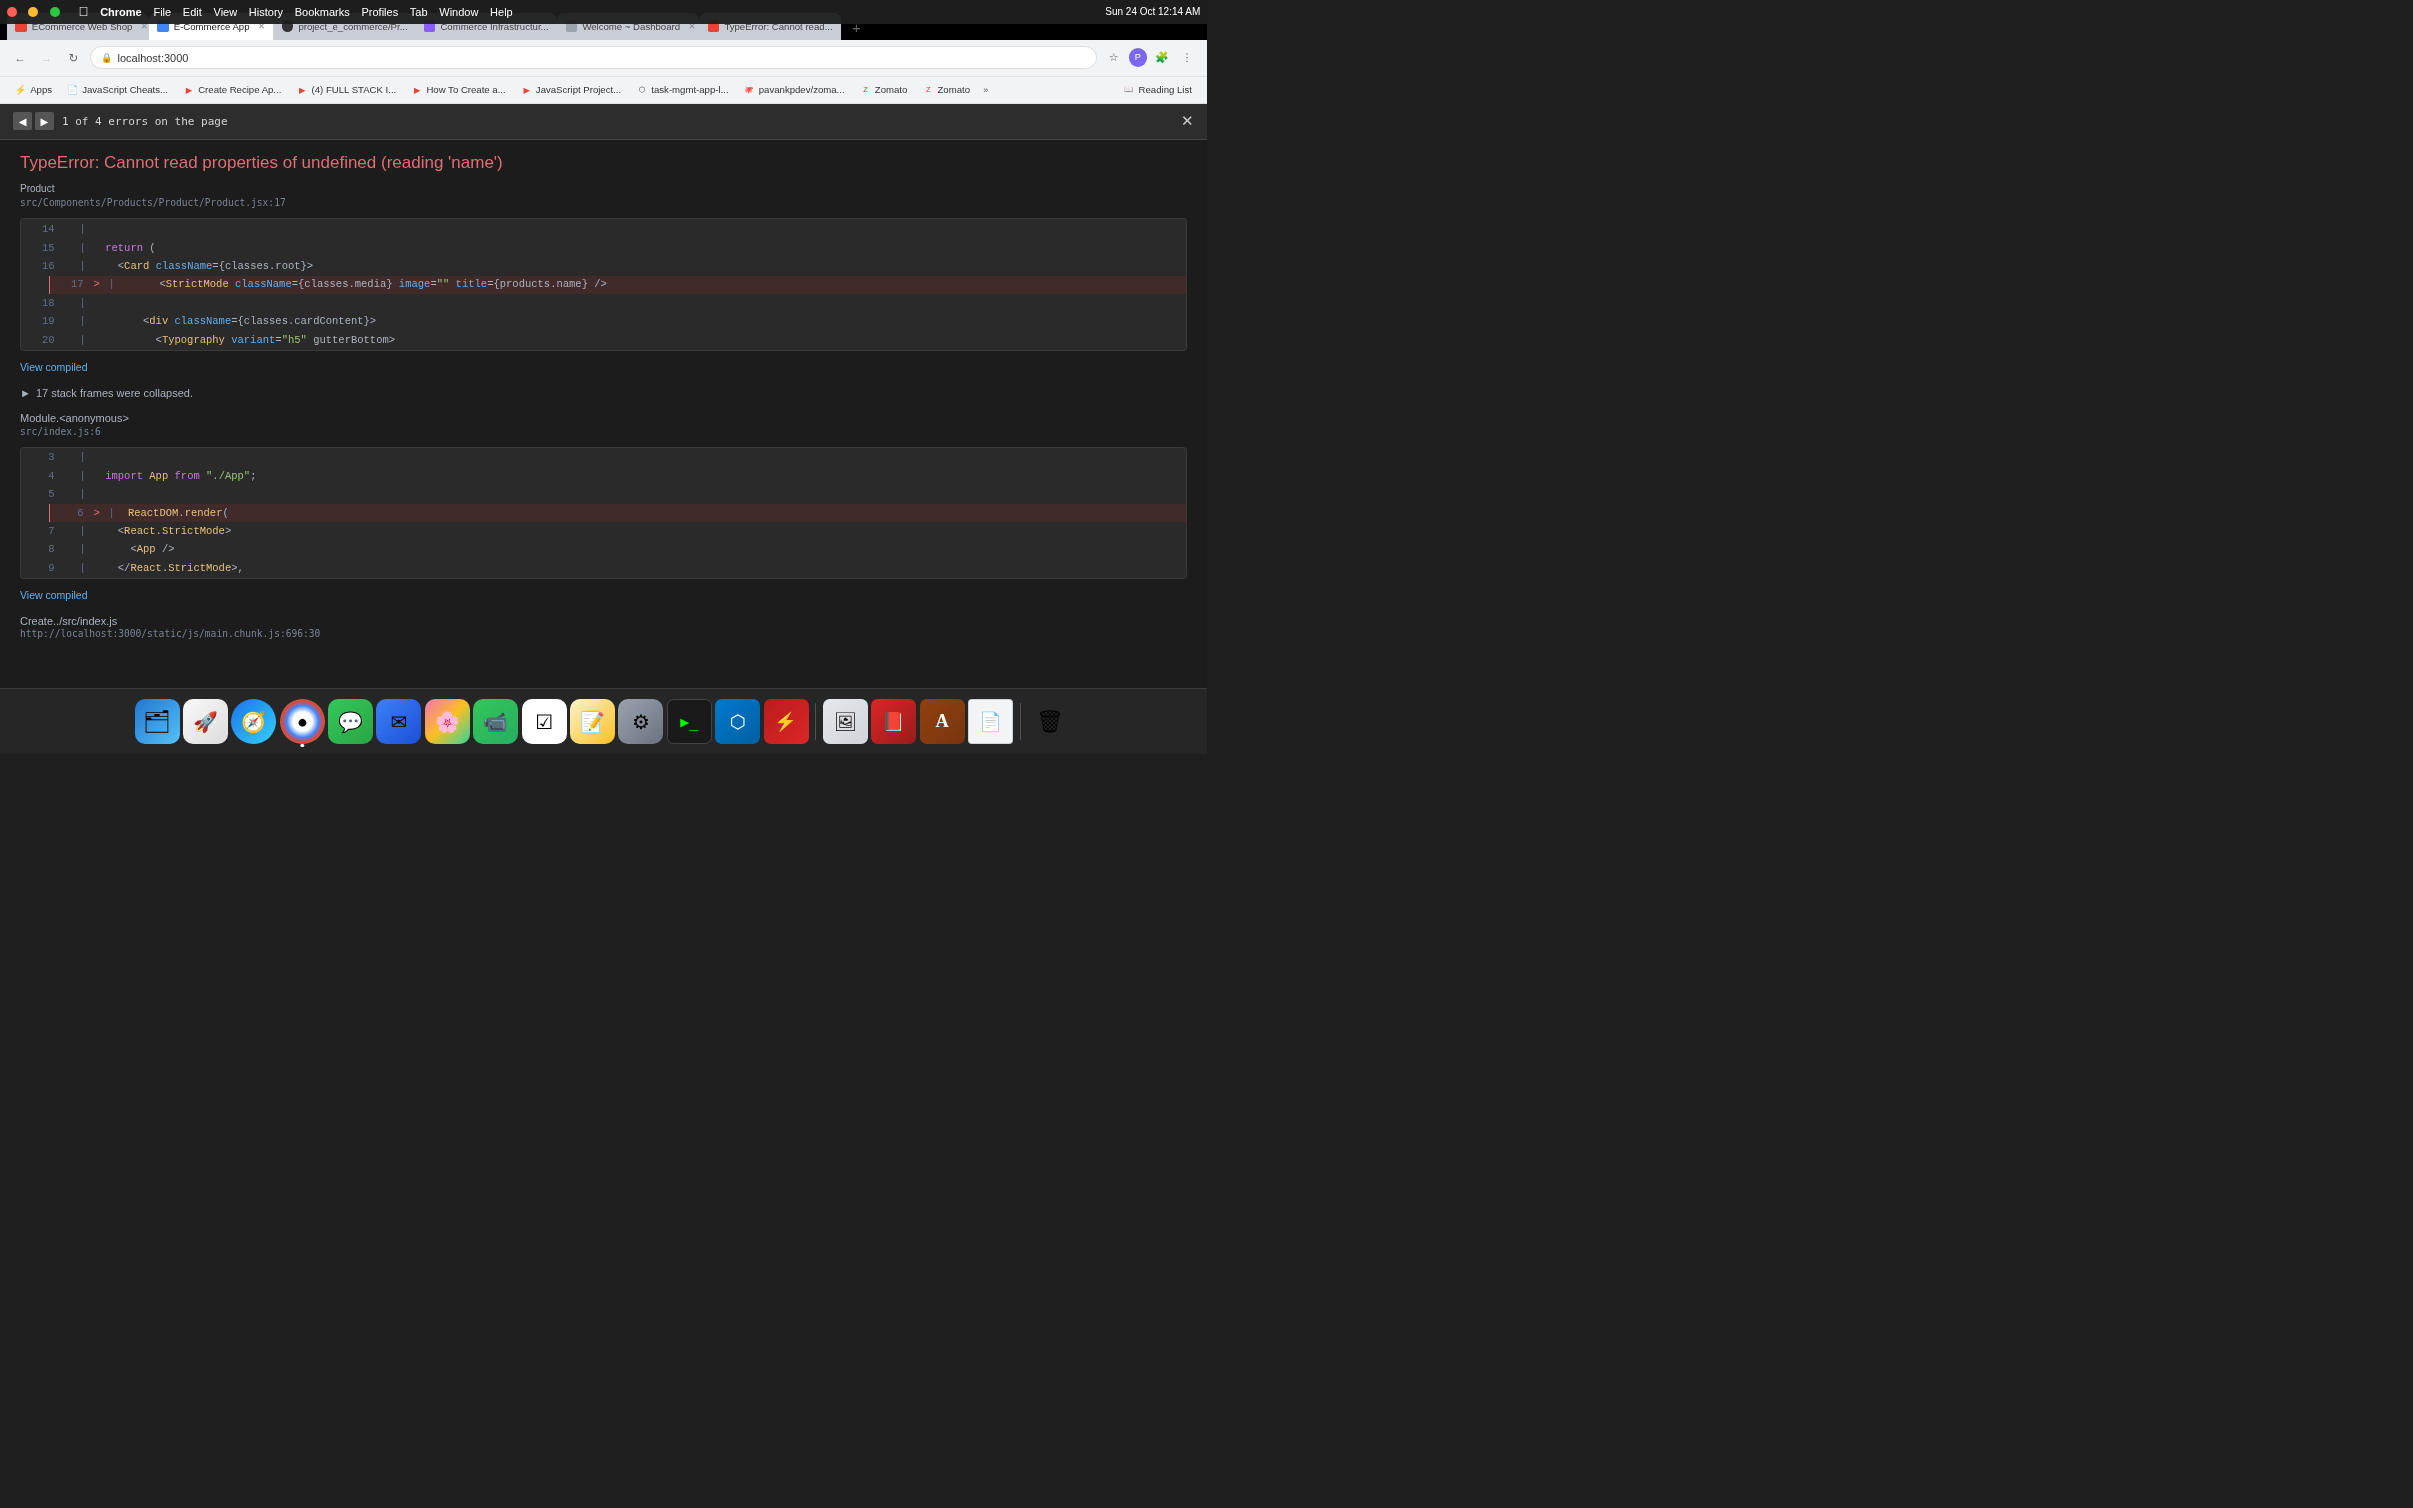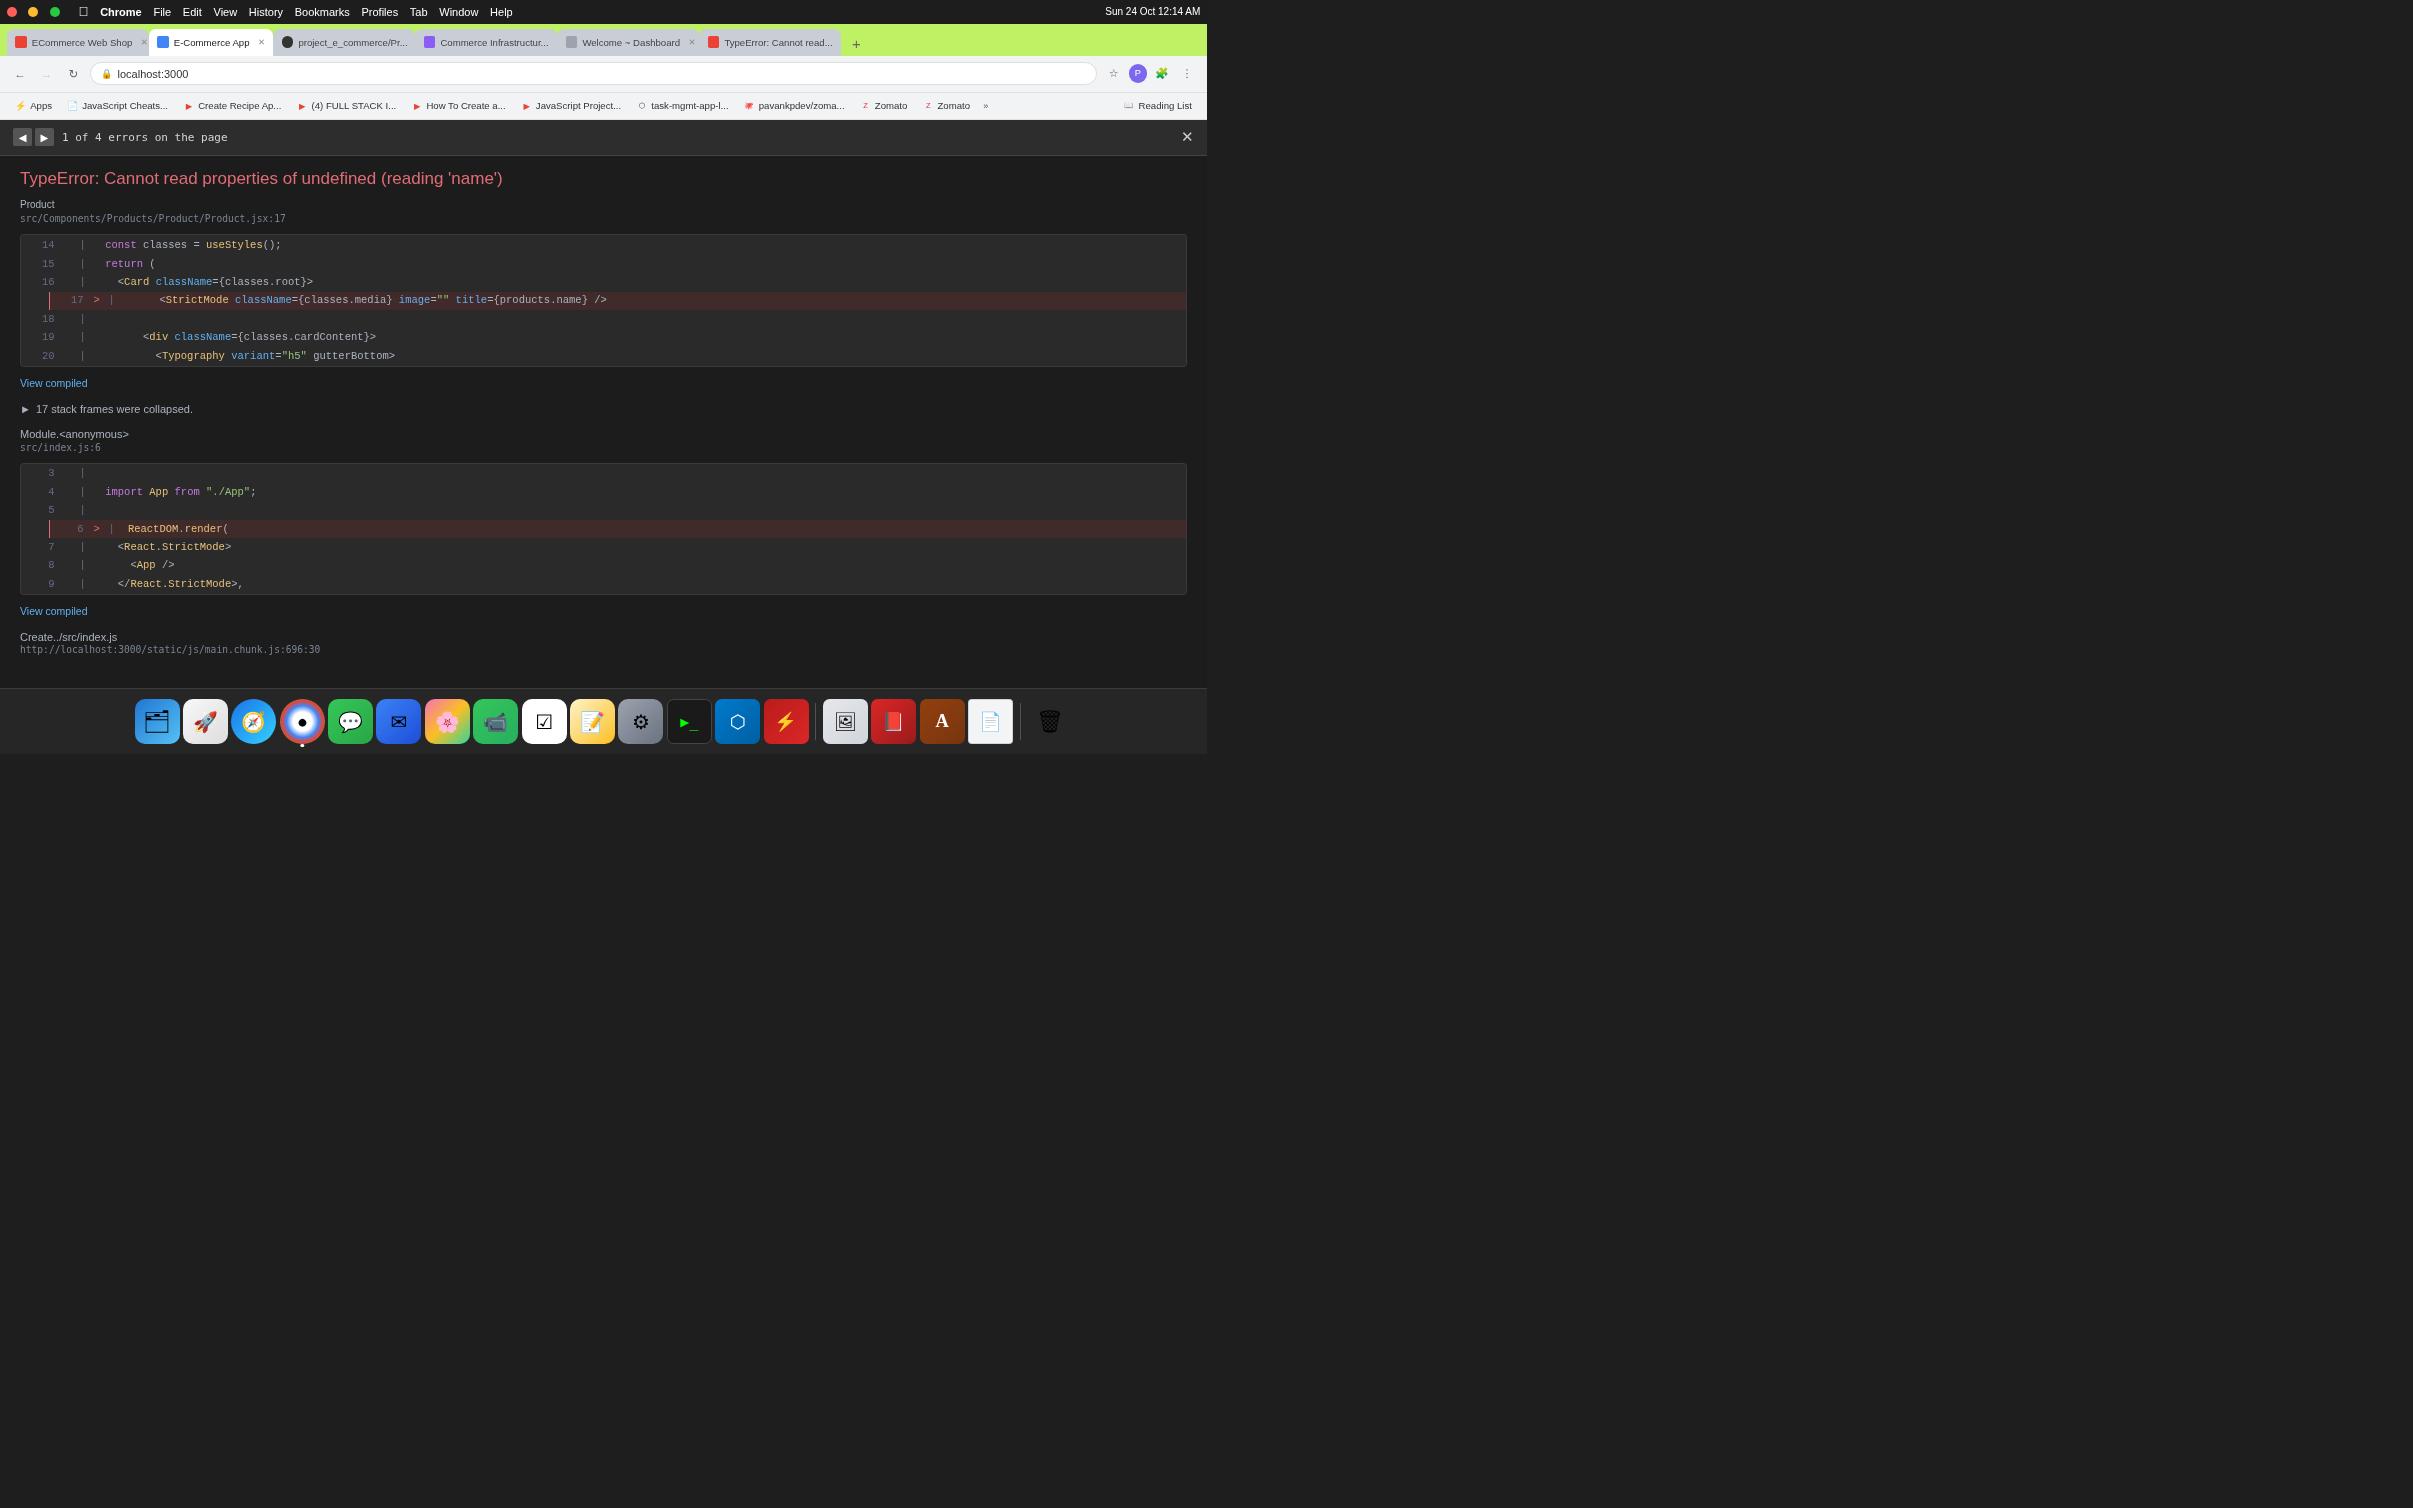--- a/index.html
+++ b/index.html
@@ -36,22 +36,22 @@
     
     .browser {
       display: flex;
       flex-direction: column;
       height: calc(754px - 23.5px - 66px);
       background: #ffffff;
     }
 
     
     .tabbar {
-      height: 32px;
-      background: #bef264;
+      height: 16px;
+      background: #000000;
       display: flex;
       align-items: flex-end;
       padding: 0 6.7px;
       gap: 0;
     }
     .tab {
       height: 27px;
       display: flex;
       align-items: center;
       padding: 0 8.4px;
@@ -457,21 +457,20 @@
         <div class="error-title">TypeError: Cannot read properties of undefined (reading 'name')</div>
 
         <div class="error-location">Product</div>
         <div class="error-file">src/Components/Products/Product/Product.jsx:17</div>
 
         <div class="code-block">
           <div class="code-line">
             <span class="line-num">14</span>
             <span class="arrow">&nbsp;</span>
             <span class="pipe">|</span>
-            <span class="code-line-content">  <span class="kw-purple">const</span> classes = <span class="kw-yellow">useStyles</span>();</span>
           </div>
           <div class="code-line">
             <span class="line-num">15</span>
             <span class="arrow">&nbsp;</span>
             <span class="pipe">|</span>
             <span class="code-line-content">  <span class="kw-purple">return</span> (</span>
           </div>
           <div class="code-line">
             <span class="line-num">16</span>
             <span class="arrow">&nbsp;</span>

